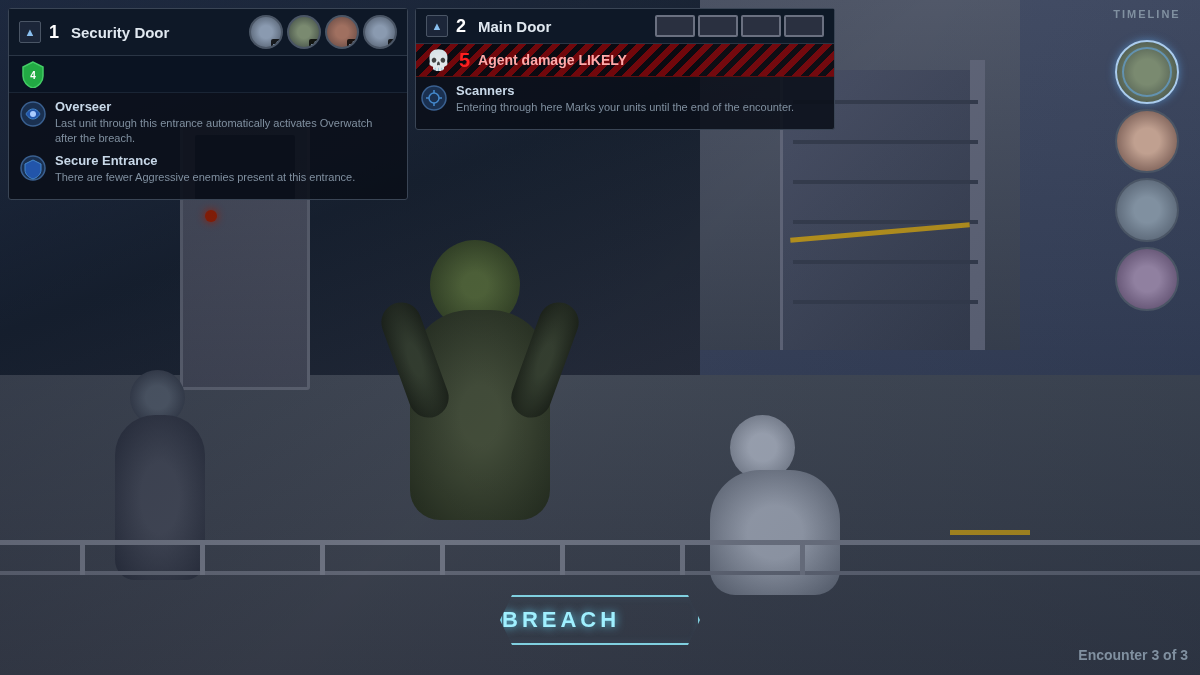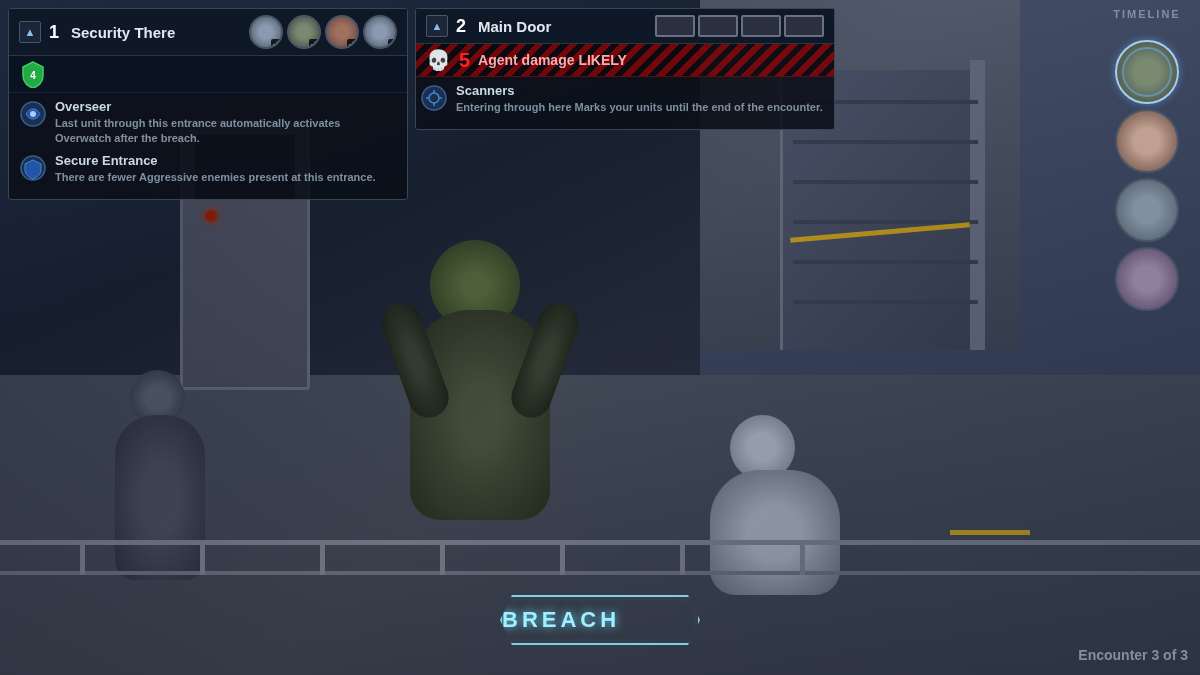--- a/index.html
+++ b/index.html
@@ -145,21 +145,20 @@
       color: #c8d8e8;
       font-size: 13px;
       font-weight: bold;
       line-height: 1.3;
     }
 
     .trait-desc {
       color: #8090a0;
       font-size: 11px;
       line-height: 1.4;
-      font-weight: bold;
     }
 
     
     #door-panel-2 {
       position: absolute;
       top: 8px;
       left: 415px;
       width: 420px;
       background: rgba(10, 15, 25, 0.88);
       border: 1px solid #3a4555;
@@ -364,21 +363,21 @@
   <div style="position:absolute;bottom:100px;left:680px;width:5px;height:35px;background:#7a8090;"></div>
   <div style="position:absolute;bottom:100px;left:800px;width:5px;height:35px;background:#7a8090;"></div>
 
   <div style="position:absolute;inset:0;background:linear-gradient(135deg,rgba(10,15,30,0.4) 0%,rgba(0,0,0,0.1) 50%,rgba(10,20,35,0.3) 100%);pointer-events:none;"></div>
 </div>
 
 <div id="door-panel-1">
   <div class="door-header-1">
     <div class="door-arrow-btn">▲</div>
     <span class="door-number">1</span>
-    <span class="door-title">Security There</span>
+    <span class="door-title">Security Door</span>
 
     <div class="agent-portraits">
       <div class="agent-slot">
         <div class="agent-portrait agent-portrait-p1">
           <span class="agent-number">-1</span>
         </div>
       </div>
       <div class="agent-slot">
         <div class="agent-portrait agent-portrait-p2">
           <span class="agent-number">-2</span>

